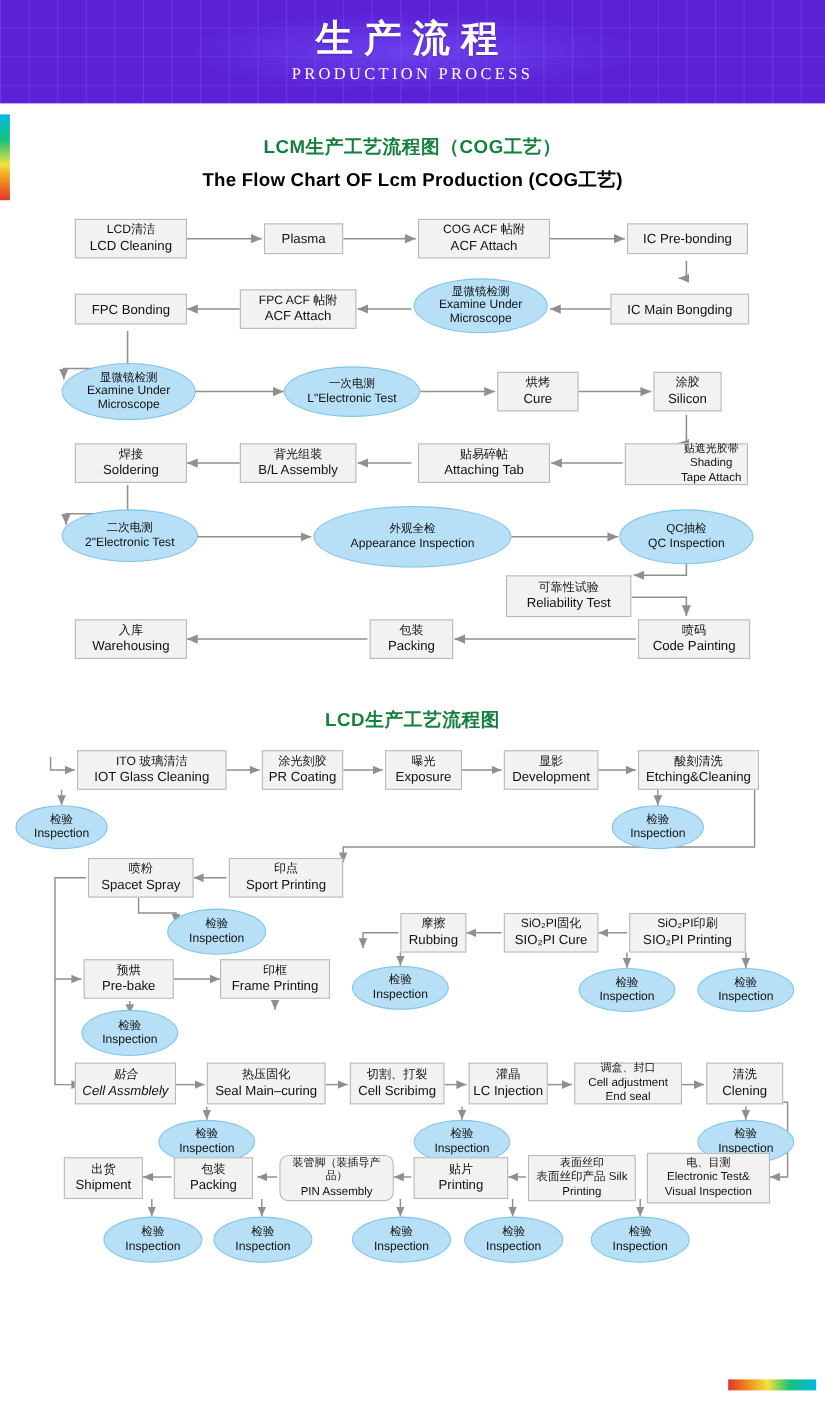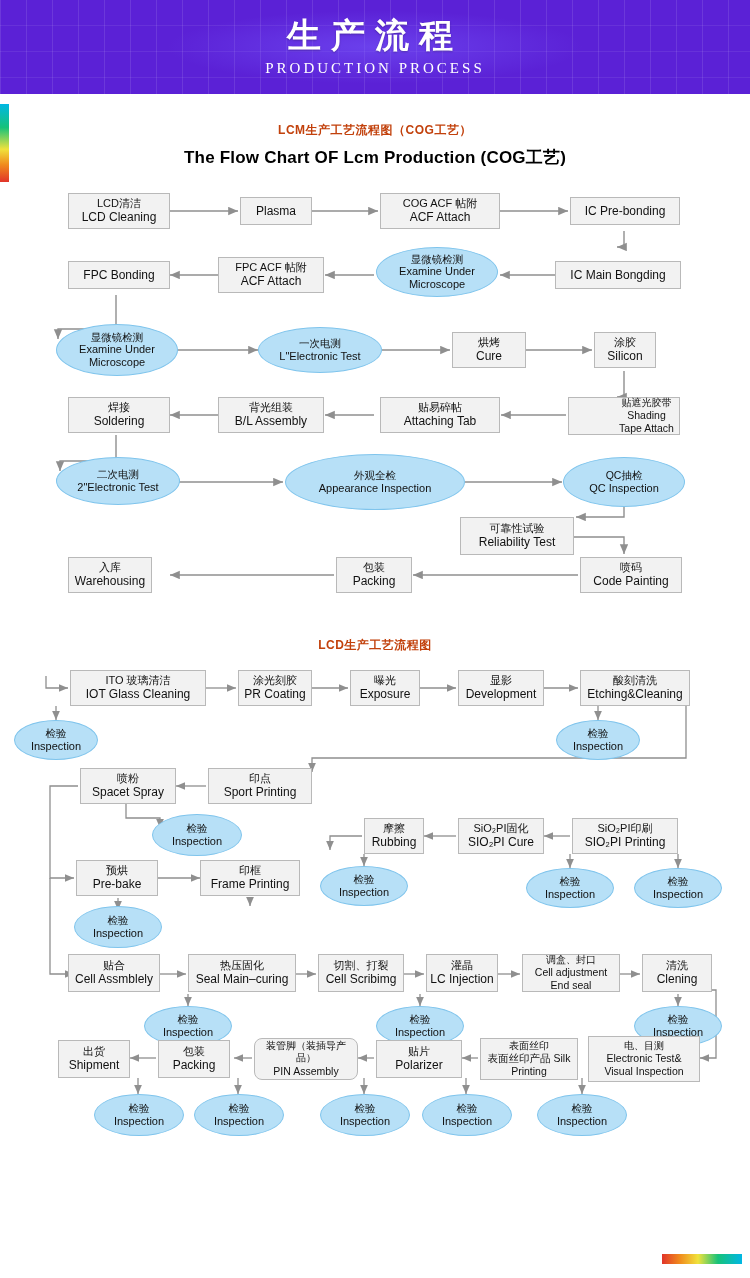--- a/index.html
+++ b/index.html
@@ -51,21 +51,21 @@
   }
   .rainbow-right {
     position:absolute; right:8px; bottom:14px;
     width:80px; height:10px;
     background:linear-gradient(90deg,#e1342a 0%,#f08a1d 22%,#f0e23c 45%,#17c27a 70%,#00b7e4 100%);
   }
 
   
   .section-title { text-align:center; }
   .section-title .t-cn {
-    font-size:12px; font-weight:bold; color:#c2410c; letter-spacing:.5px;
+    font-size:17px; font-weight:bold; color:#15803d; letter-spacing:.5px;
   }
   .section-title .t-en {
     font-size:17px; font-weight:bold; color:#000; margin-top:7px; letter-spacing:.2px;
   }
 
   
   .canvas { position:relative; width:750px; }
 
   .node {
     position:absolute;
@@ -245,21 +245,21 @@
   </div>
 
   <div class="node" style="left:580px; top:388px; width:102px; height:36px;">
     <span class="cn">喷码</span>
     <span class="en">Code Painting</span>
   </div>
   <div class="node" style="left:336px; top:388px; width:76px; height:36px;">
     <span class="cn">包装</span>
     <span class="en">Packing</span>
   </div>
-  <div class="node" style="left:68px; top:388px; width:84px; height:36px;">
+  <div class="node" style="left:68px; top:388px; width:102px; height:36px;">
     <span class="cn">入库</span>
     <span class="en">Warehousing</span>
   </div>
 </div>
 
 <div class="section-title" style="margin-top:28px;">
   <div class="t-cn">LCD生产工艺流程图</div>
 </div>
 
 <div class="canvas" style="height:500px;">
@@ -408,21 +408,21 @@
   </div>
   <div class="node" style="left:200px; top:206px; width:100px; height:36px;">
     <span class="cn">印框</span>
     <span class="en">Frame Printing</span>
   </div>
   <div class="ellipse sm" style="left:74px; top:252px; width:88px; height:42px;">
     <span class="cn">检验</span>
     <span class="en">Inspection</span>
   </div>
 
-  <div class="node" style="left:68px; top:300px; width:92px; height:38px;">
+  <div class="node" style="left:68px; top:300px; width:92px; height:38px;font-style:italic;">
     <span class="cn">贴合</span>
     <span class="en">Cell Assmblely</span>
   </div>
   <div class="node" style="left:188px; top:300px; width:108px; height:38px;">
     <span class="cn">热压固化</span>
     <span class="en">Seal Main–curing</span>
   </div>
   <div class="node" style="left:318px; top:300px; width:86px; height:38px;">
     <span class="cn">切割、打裂</span>
     <span class="en">Cell Scribimg</span>
@@ -460,21 +460,21 @@
   <div class="node" style="left:158px; top:386px; width:72px; height:38px;">
     <span class="cn">包装</span>
     <span class="en">Packing</span>
   </div>
   <div class="node small" style="left:254px; top:384px; width:104px; height:42px; border-radius:8px;">
     <span class="cn">装管脚（装插导产品）</span>
     <span class="en">PIN Assembly</span>
   </div>
   <div class="node" style="left:376px; top:386px; width:86px; height:38px;">
     <span class="cn">贴片</span>
-    <span class="en">Polarizer</span>
+    <span class="en">Printing</span>
   </div>
   <div class="node small" style="left:480px; top:384px; width:98px; height:42px;">
     <span class="cn">表面丝印</span>
     <span class="en">表面丝印产品 Silk Printing</span>
   </div>
   <div class="node small" style="left:588px; top:382px; width:112px; height:46px;">
     <span class="cn">电、目测</span>
     <span class="en">Electronic Test&amp; Visual Inspection</span>
   </div>
 

